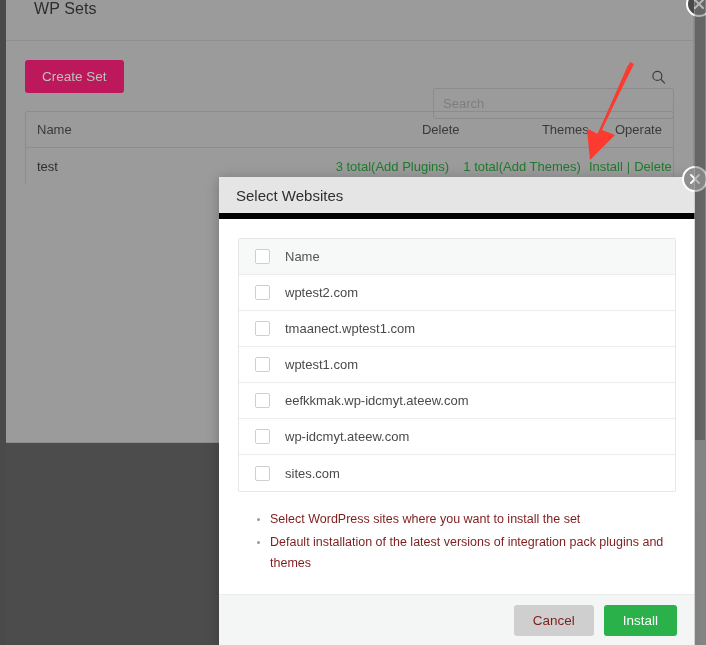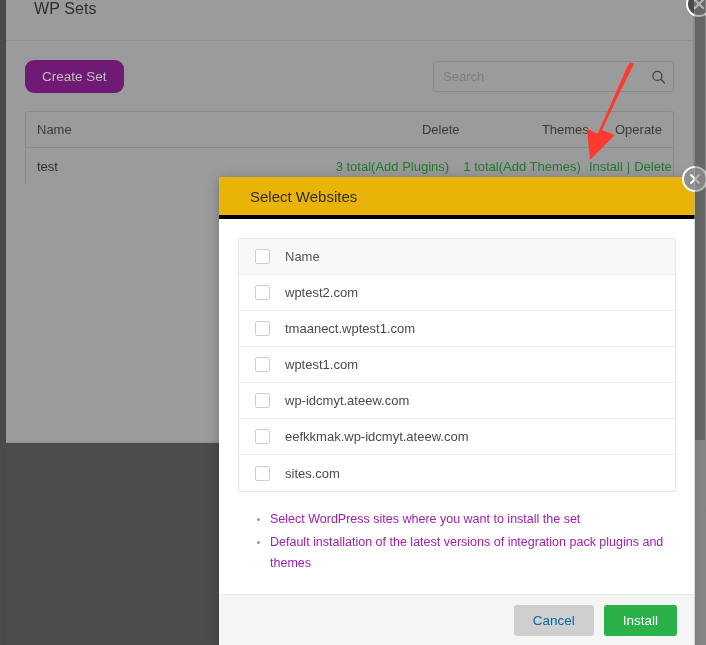--- a/index.html
+++ b/index.html
@@ -37,42 +37,43 @@
     display: flex; align-items: flex-start;
     padding-left: 28px;
   }
   .wp-panel-title {
     font-size: 16px; color: #2e2e2e; letter-spacing: .1px;
   }
   .wp-panel-body { padding: 19px 19px 0 19px; }
 
   .toolbar { display: flex; align-items: center; justify-content: space-between; }
   .create-set-btn {
-    background: #701a75;
+    background: #be185d;
     color: #b9c4b9;
     border: none;
-    border-radius: 9px;
+    border-radius: 3px;
     font-size: 13.5px;
     padding: 9px 17px;
     cursor: pointer;
     font-family: inherit;
   }
   .search-wrap {
     position: relative; width: 241px; height: 31px;
   }
   .search-input {
     width: 100%; height: 100%;
     background: transparent;
     border: 1px solid #8b8b8b;
     border-radius: 3px;
     padding: 0 30px 0 9px;
     font-size: 13px;
     color: #3b3b3b;
     font-family: inherit;
     outline: none;
+    margin-top: 27px;
   }
   .search-input::placeholder { color: #7e7e7e; }
   .search-icon {
     position: absolute; right: 8px; top: 50%; transform: translateY(-50%);
     width: 15px; height: 15px; pointer-events: none;
   }
 
   
   .sets-table {
     margin-top: 18px;
@@ -99,24 +100,24 @@
   
   .modal {
     position: absolute;
     left: 219px; top: 177px;
     width: 476px; height: 468px;
     background: #ffffff;
     box-shadow: 0 2px 12px rgba(0,0,0,.25);
   }
   .modal-head {
     height: 42px;
-    background: #eab308;
-    border-bottom: 4px solid #000000;
+    background: #e5e5e5;
+    border-bottom: 6px solid #000000;
     display: flex; align-items: center;
-    padding-left: 31px;
+    padding-left: 17px;
   }
   .modal-title { font-size: 15px; color: #2f2f2f; }
   .modal-body { padding: 19px 19px 0 19px; }
 
   .site-table {
     border: 1px solid #e6e6e6;
     border-radius: 2px;
   }
   .site-row {
     display: flex; align-items: center;
@@ -140,21 +141,21 @@
 
   .notes {
     margin: 17px 0 0 0;
     padding-left: 19px;
     list-style: none;
   }
   .notes li {
     position: relative;
     font-size: 12.5px;
     line-height: 21px;
-    color: #a21caf;
+    color: #7f1d1d;
     margin-bottom: 2px;
     padding-left: 13px;
   }
   .notes li::before {
     content: "";
     position: absolute; left: 0; top: 9px;
     width: 3px; height: 3px; border-radius: 50%;
     background: #9a9a9a;
   }
 
@@ -167,21 +168,21 @@
     padding-right: 18px;
     gap: 10px;
   }
   .btn {
     border: none; border-radius: 3px;
     font-size: 13.5px;
     padding: 8px 19px;
     cursor: pointer;
     font-family: inherit;
   }
-  .btn-cancel { background: #cfcfcf; color: #0369a1; }
+  .btn-cancel { background: #cfcfcf; color: #7f1d1d; }
   .btn-install { background: #2bb14a; color: #ffffff; }
 
   
   .close-badge {
     position: absolute;
     width: 26px; height: 26px;
     border-radius: 50%;
     background: #8c8c8c;
     border: 2px solid #ffffff;
     display: flex; align-items: center; justify-content: center;
@@ -295,28 +296,28 @@
           <div class="cb-cell">
             <span class="cb"></span>
           </div>
           <div class="site-name">wptest1.com</div>
         </div>
 
         <div class="site-row">
           <div class="cb-cell">
             <span class="cb"></span>
           </div>
+          <div class="site-name">eefkkmak.wp-idcmyt.ateew.com</div>
+        </div>
+
+        <div class="site-row">
+          <div class="cb-cell">
+            <span class="cb"></span>
+          </div>
           <div class="site-name">wp-idcmyt.ateew.com</div>
-        </div>
-
-        <div class="site-row">
-          <div class="cb-cell">
-            <span class="cb"></span>
-          </div>
-          <div class="site-name">eefkkmak.wp-idcmyt.ateew.com</div>
         </div>
 
         <div class="site-row">
           <div class="cb-cell">
             <span class="cb"></span>
           </div>
           <div class="site-name">sites.com</div>
         </div>
 
       </div>

